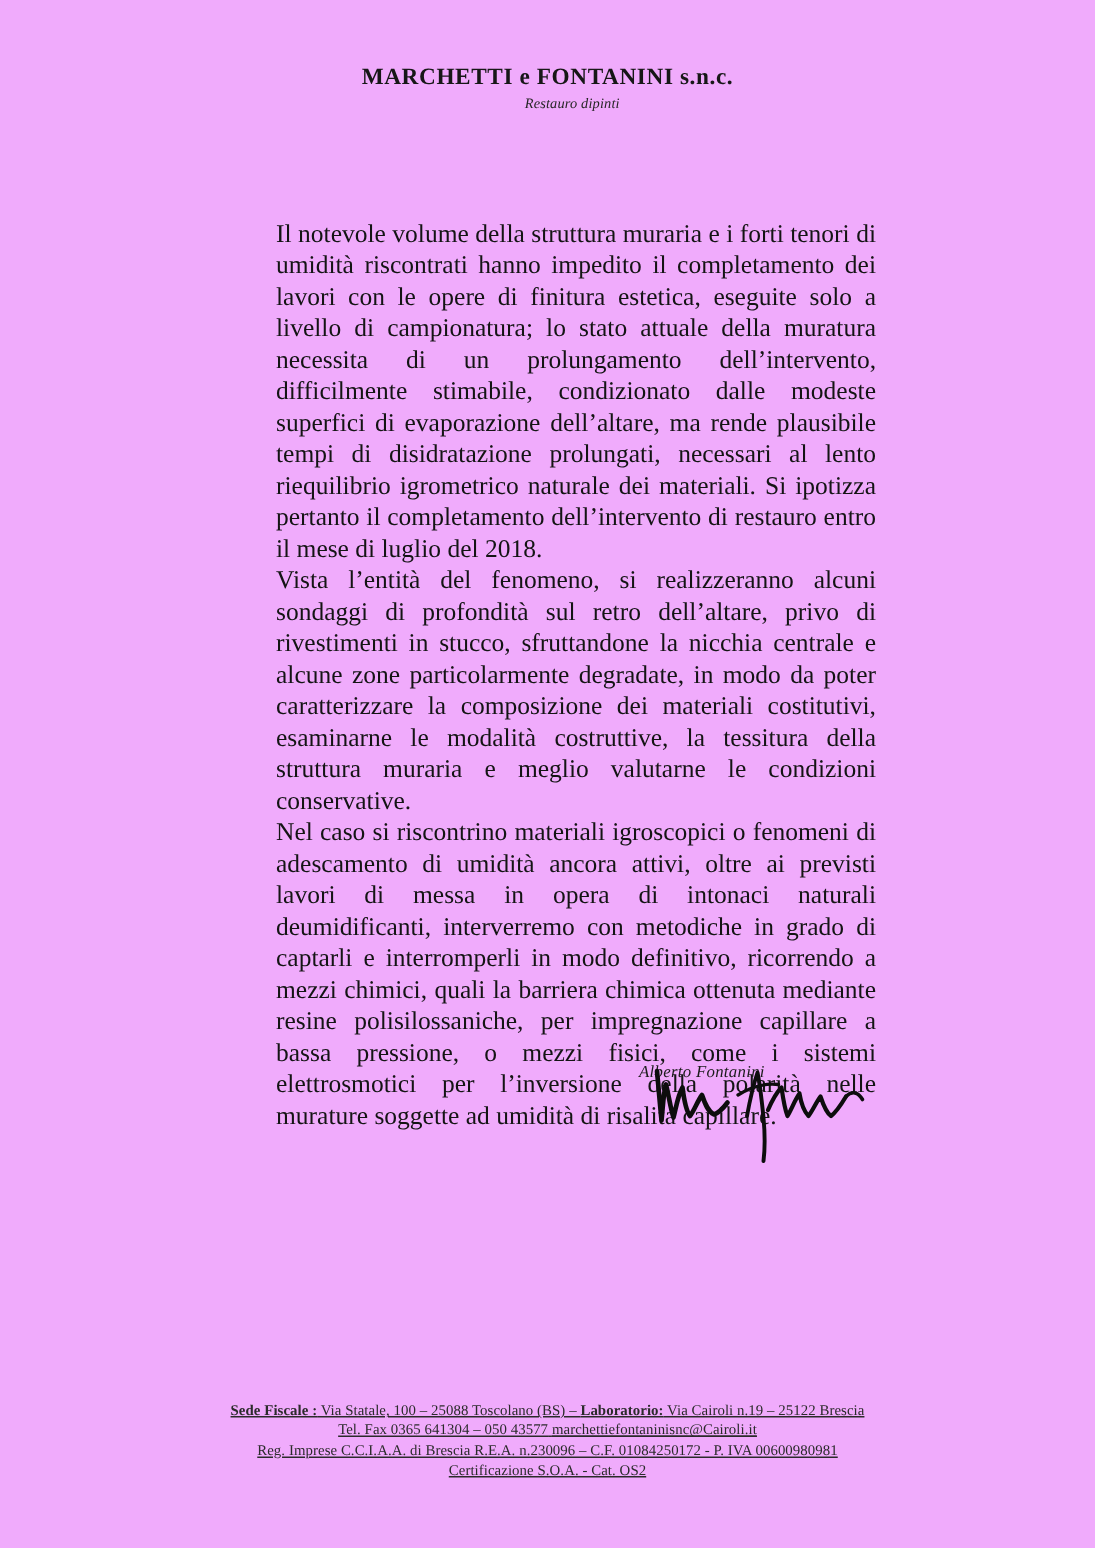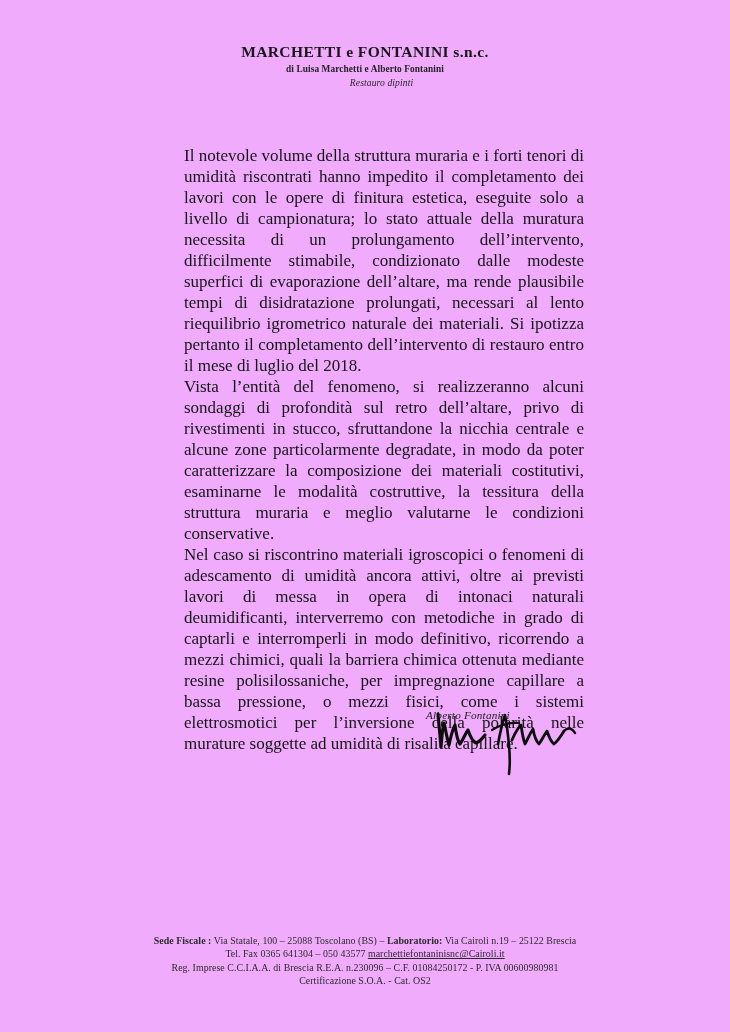--- a/index.html
+++ b/index.html
@@ -105,35 +105,35 @@
     left: 0;
     width: 730px;
     text-align: center;
     color: #2b2b2b;
   }
   .footer-line {
     font-size: 9.9px;
     line-height: 13.4px;
     letter-spacing: 0.05px;
     white-space: nowrap;
+    text-decoration: underline;
   }
   .footer-line b { font-weight: bold; }
   .footer-email {
     text-decoration: underline;
     color: #2b2b2b;
   }
 </style>
 </head>
 <body>
 
 <div class="page">
 
   <div class="letterhead">
     <div class="company-name">MARCHETTI e FONTANINI s.n.c.</div>
-    <div class="company-partners">di Luisa Marchetti  e Alberto Fontanini</div>
     <div class="company-tagline">Restauro dipinti</div>
   </div>
 
   <div class="body-text">
     <p class="para">Il notevole volume della struttura muraria e i forti tenori di umidità riscontrati hanno impedito il completamento dei lavori con le opere di finitura estetica, eseguite solo a livello di campionatura; lo stato attuale della muratura necessita di un prolungamento dell’intervento, difficilmente stimabile, condizionato dalle modeste superfici di evaporazione dell’altare, ma rende plausibile tempi di disidratazione prolungati, necessari al lento riequilibrio igrometrico naturale dei materiali. Si ipotizza pertanto il completamento dell’intervento di restauro entro il mese di luglio  del 2018.</p>
     <p class="para">Vista l’entità del fenomeno, si realizzeranno alcuni sondaggi di profondità sul retro dell’altare, privo di rivestimenti in stucco, sfruttandone la nicchia centrale e alcune zone particolarmente degradate, in modo da poter caratterizzare la composizione dei materiali costitutivi, esaminarne le modalità costruttive, la tessitura della struttura muraria e  meglio valutarne le condizioni conservative.</p>
     <p class="para">Nel caso si riscontrino materiali igroscopici o fenomeni di adescamento di umidità ancora attivi, oltre ai previsti lavori di messa in opera di intonaci naturali deumidificanti, interverremo con metodiche in grado di captarli e interromperli in modo definitivo, ricorrendo a mezzi chimici, quali la barriera chimica ottenuta mediante resine polisilossaniche, per impregnazione capillare a bassa pressione, o mezzi fisici, come i sistemi elettrosmotici per l’inversione della polarità nelle murature soggette ad umidità di risalita capillare.</p>
   </div>
 
   <div class="signature-block">

